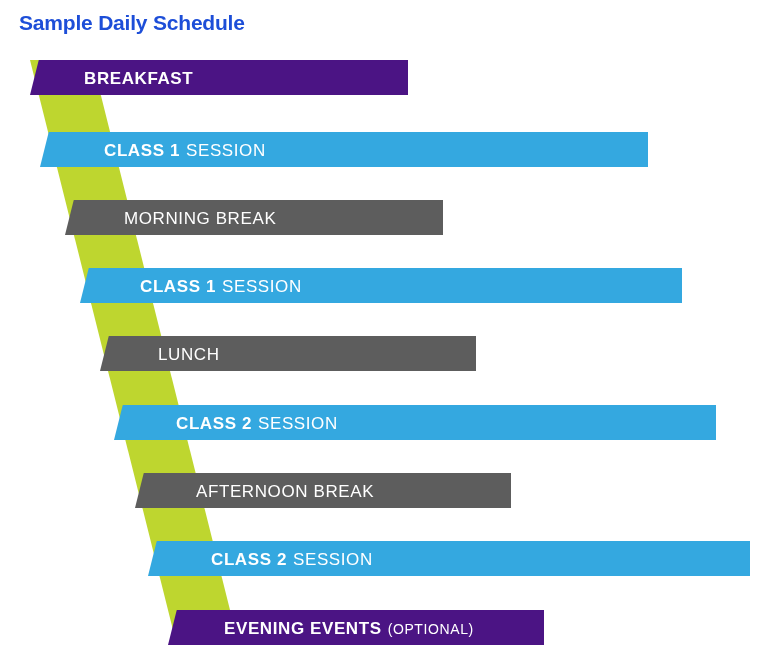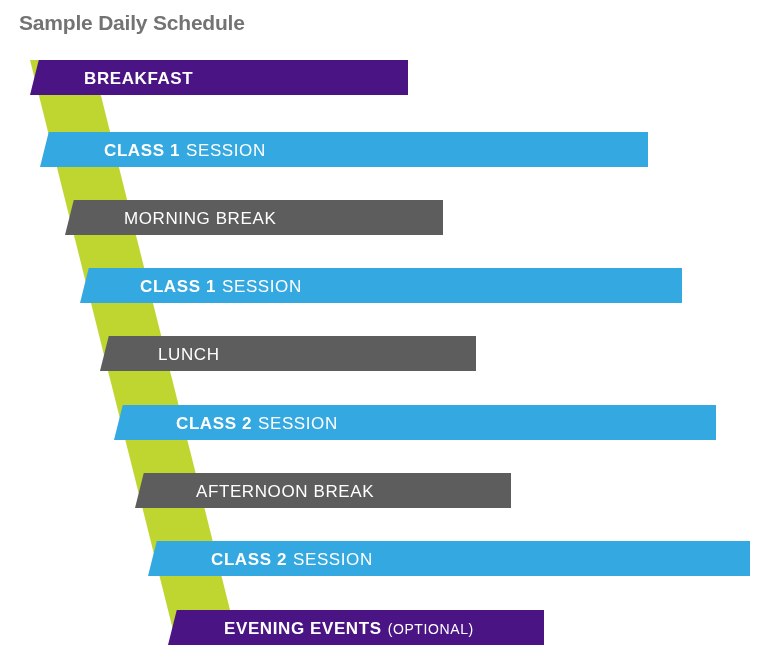--- a/index.html
+++ b/index.html
@@ -13,21 +13,21 @@
     font-family: "Liberation Sans", sans-serif;
     overflow: hidden;
     position: relative;
   }
   #chart-title {
     position: absolute;
     left: 19px;
     top: 11px;
     font-size: 21px;
     font-weight: bold;
-    color: #737373;
+    color: #1d4ed8;
     letter-spacing: -0.2px;
     white-space: nowrap;
   }
   #schedule-svg {
     position: absolute;
     left: 0;
     top: 0;
     width: 768px;
     height: 658px;
   }

